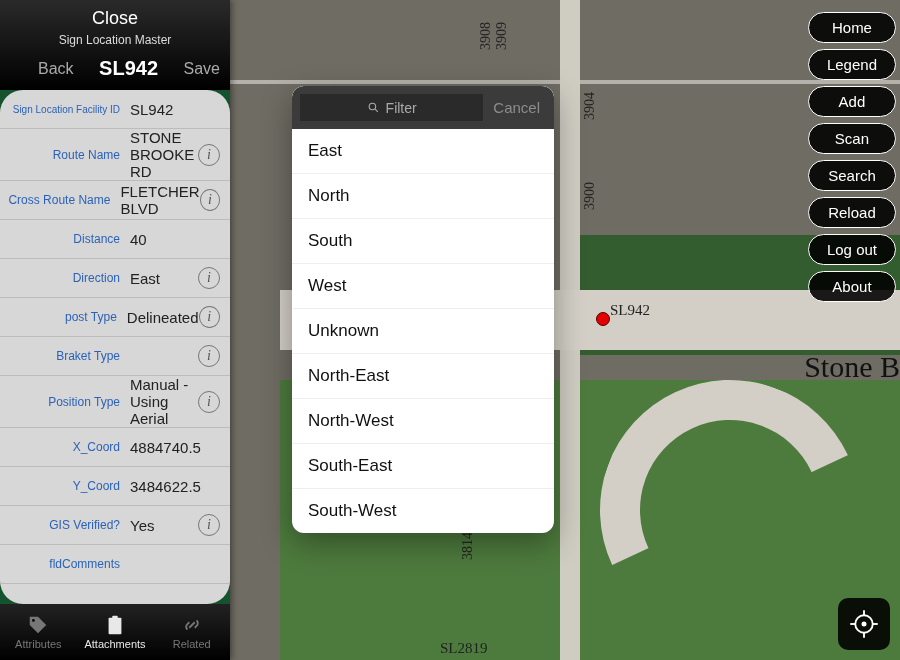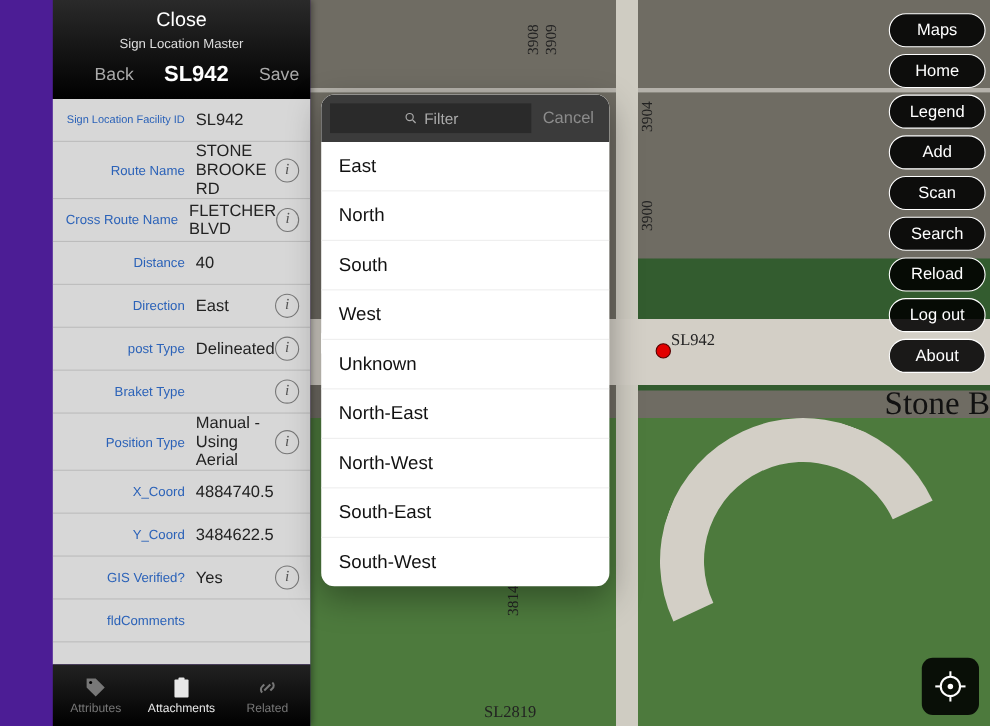--- a/index.html
+++ b/index.html
@@ -36,35 +36,34 @@
   
   .locate-btn {
     position:absolute; right:10px; bottom:10px; width:52px; height:52px;
     background: rgba(0,0,0,0.88); border-radius:10px; display:flex; align-items:center; justify-content:center;
     cursor:pointer;
   }
   .locate-btn svg { width:30px; height:30px; }
 
   
   .panel {
-    position:absolute; left:0; top:0; width:282px; height:660px;
-    background:#4c1d95; display:flex; flex-direction:column;
+    position:absolute; left:0; top:0; width:230px; height:660px;
+    background:#14532d; display:flex; flex-direction:column;
     box-shadow: 2px 0 6px rgba(0,0,0,0.4);
-    padding-left: 48px;
   }
   .panel-top {
     background: linear-gradient(#2a2a2a,#000); color:#fff; text-align:center;
   }
   .close-bar { padding:8px 0 4px; font-size:18px; }
   .subtitle { font-size:12px; color:#ddd; padding-bottom:4px; }
   .nav-row { display:flex; justify-content:space-between; align-items:center; padding:6px 10px 10px;margin-left:28px; }
   .nav-row .back, .nav-row .save { color:#aaa; font-size:16px; }
   .nav-row .title { color:#fff; font-size:20px; font-weight:600; }
 
-  .fields { flex:1; overflow:hidden; background:#d7d7d7; }
+  .fields { flex:1; overflow:hidden; background:#d7d7d7;border-radius:23px; }
   .row {
     display:flex; align-items:center; border-bottom:1px solid #bcbcbc;
     padding: 0 6px 0 0; min-height:39px;
   }
   .row .lbl {
     width:128px; text-align:right; padding:0 8px 0 4px;
     color:#2b62b8; font-size:12px;
   }
   .row .lbl.small { font-size:10px; }
   .row .val { flex:1; color:#222; font-size:15px; padding-left:2px; }
@@ -126,21 +125,20 @@
   <span class="map-label rot" style="left:582px; top:120px; font-size:14px;">3904</span>
   <span class="map-label rot" style="left:582px; top:210px; font-size:14px;">3900</span>
   <span class="map-label rot" style="left:460px; top:560px; font-size:14px;">3814</span>
 
   <div class="marker-dot" style="left:596px; top:312px;"></div>
   <span class="map-label" style="left:610px; top:302px; font-size:15px;">SL942</span>
   <span class="map-label" style="left:440px; top:640px; font-size:15px;">SL2819</span>
   <span class="street-name" style="right:0; top:350px;">Stone B</span>
 
   <div class="side-menu">
-    <button>Maps</button>
     <button>Home</button>
     <button>Legend</button>
     <button>Add</button>
     <button>Scan</button>
     <button>Search</button>
     <button>Reload</button>
     <button>Log out</button>
     <button>About</button>
   </div>
 

